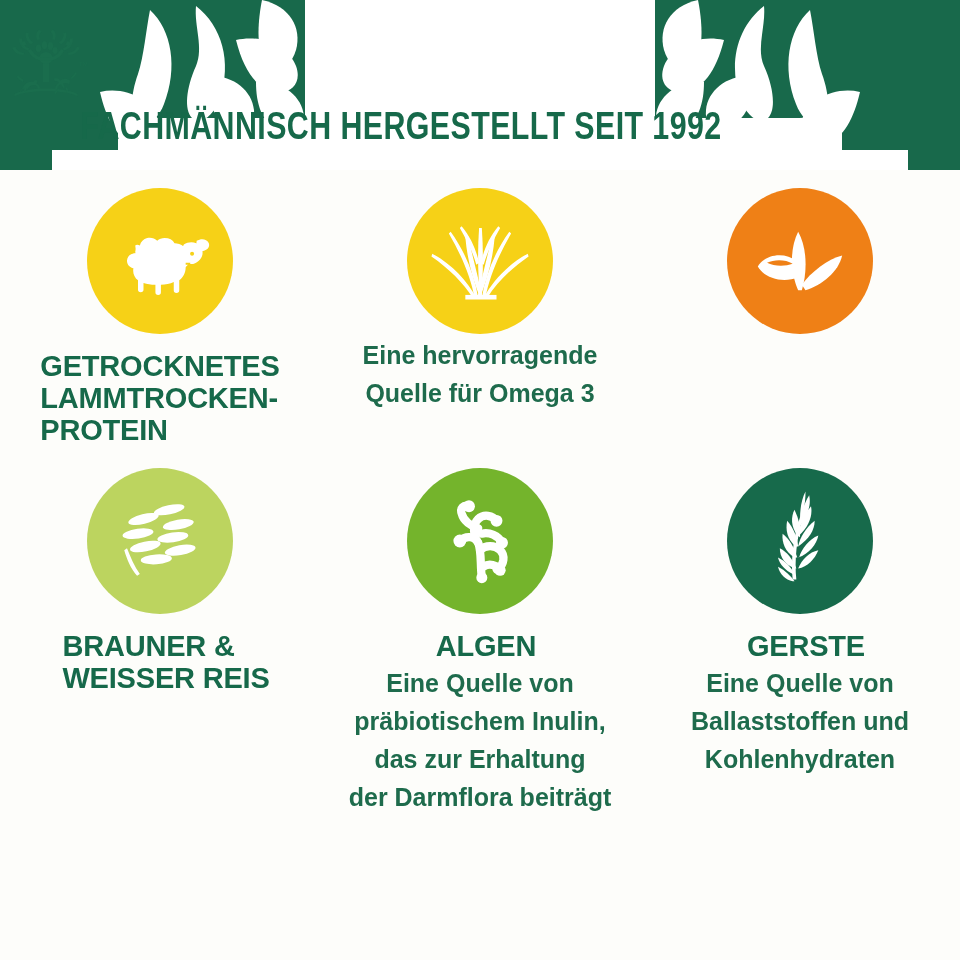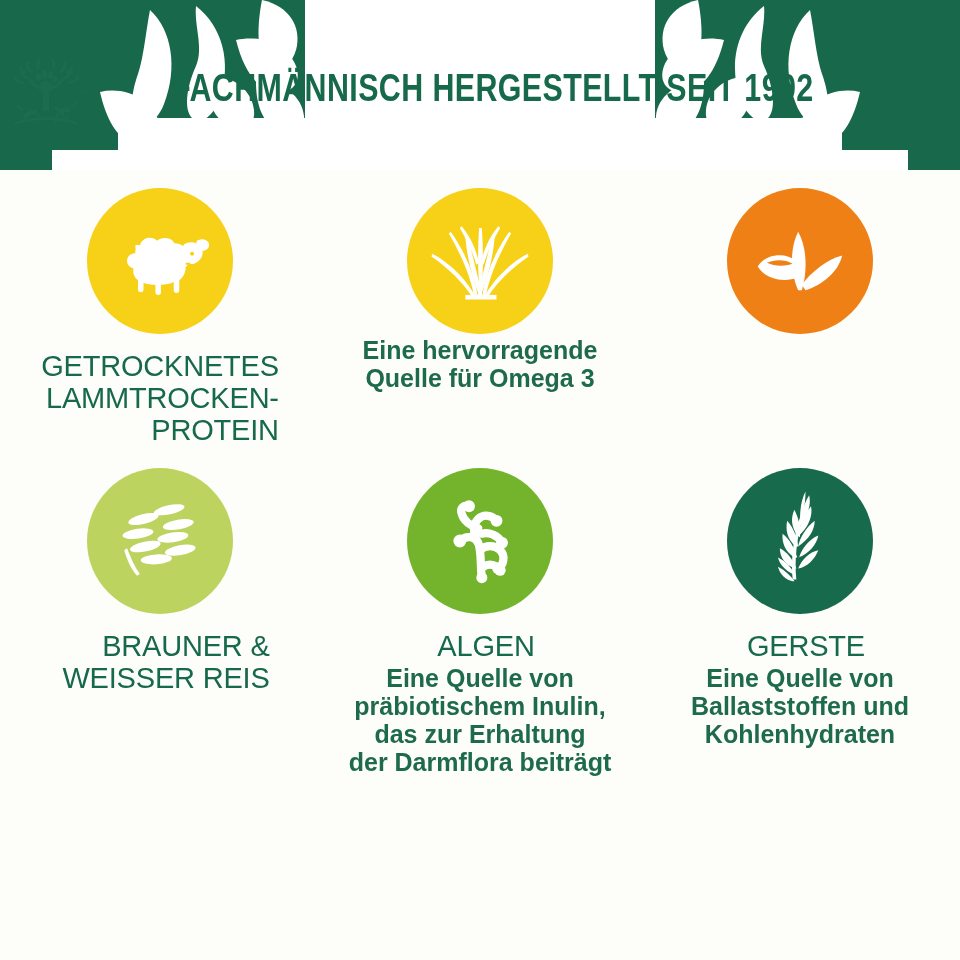--- a/index.html
+++ b/index.html
@@ -28,26 +28,27 @@
   }
   .header-band {
     position: absolute;
     top: 0;
     left: 0;
     width: 960px;
     height: 170px;
   }
   .header-center {
     position: absolute;
-    top: 0;
+    top: 12px;
     left: 0;
     width: 960px;
     height: 170px;
     display: flex;
-    align-items: center;
+    flex-direction: column;
+    align-items: flex-start;
     justify-content: flex-start;
   }
   .logo-wrap {
     margin-top: 16px;
     width: 92px;
     height: 72px;
   }
   .header-title {
     margin-top: 6px;
     color: #16694a;
@@ -90,30 +91,30 @@
     justify-content: center;
     overflow: hidden;
   }
   .badge svg { display: block; }
 
   .cell-title {
     margin-top: 16px;
     color: #16694a;
     font-size: 29px;
     line-height: 32px;
-    font-weight: 400;
-    text-align: right;
+    font-weight: 700;
+    text-align: left;
     letter-spacing: -0.2px;
     white-space: pre-line;
   }
   .cell-desc {
     margin-top: 2px;
     color: #1e6b4c;
     font-size: 25px;
-    line-height: 28px;
+    line-height: 38px;
     font-weight: 600;
     text-align: center;
     white-space: pre-line;
   }
   .row-2 { margin-top: 22px; }
   .row-2 .cell-title { font-size: 29px; margin-left: 12px; }
 </style>
 </head>
 <body>
 

